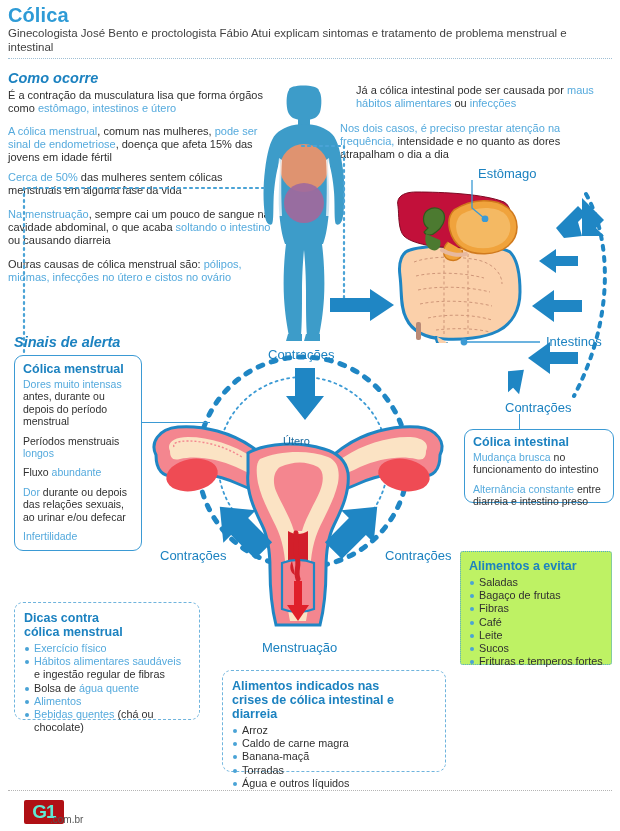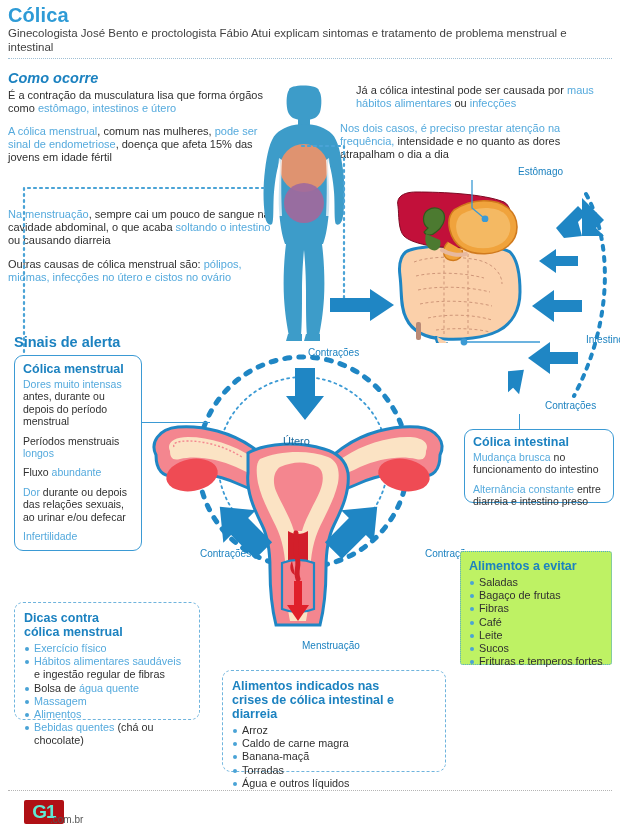--- a/index.html
+++ b/index.html
@@ -64,21 +64,21 @@
   ul.bl li{
     font-size:10.8px;line-height:13.2px;color:#303030;
     padding-left:10px;position:relative;
   }
   ul.bl li:before{
     content:"";position:absolute;left:1px;top:5px;
     width:4px;height:4px;border-radius:50%;background:#4aa3d6;
   }
 
   
-  .lbl{position:absolute;font-size:10px;color:#1c82c0;white-space:nowrap;margin-left:40px;}
+  .lbl{position:absolute;font-size:13px;color:#1c82c0;white-space:nowrap;}
   .lbl-dk{position:absolute;font-size:11px;color:#18699d;white-space:nowrap;}
 
   
   .conn{position:absolute;background:#3b9ad4;}
 
   
   .g1{
     position:absolute;left:24px;top:800px;
     width:40px;height:24px;background:#b01015;border-radius:2px;
     color:#5eead4;font-weight:bold;font-size:19px;line-height:24px;
@@ -104,20 +104,23 @@
   <div class="sec-title" style="left:8px;top:70px;font-style:italic;">Como ocorre</div>
 
   <div class="para" style="left:8px;top:89px;width:265px;">
     <span> É a contração da musculatura lisa que forma órgãos como <span class="hl">estômago, intestinos e útero</span></span>
   </div>
 
   <div class="para" style="left:8px;top:125px;width:265px;">
     <span class="hl">A cólica menstrual</span>, comum nas mulheres, <span class="hl">pode ser sinal de endometriose</span>, doença que afeta 15% das jovens em idade fértil
   </div>
 
+  <div class="para" style="left:8px;top:171px;width:265px;">
+    <span class="hl">Cerca de 50%</span> das mulheres sentem cólicas menstruais em alguma fase da vida
+  </div>
 
   <div class="para" style="left:8px;top:208px;width:265px;">
     <span class="hl">Na menstruação</span>, sempre cai um pouco de sangue na cavidade abdominal, o que acaba <span class="hl">soltando o intestino</span> ou causando diarreia
   </div>
 
   <div class="para" style="left:8px;top:258px;width:270px;">
     Outras causas de cólica menstrual são: <span class="hl">pólipos, miomas, infecções no útero e cistos no ovário</span>
   </div>
 
   <div class="para" style="left:356px;top:84px;width:250px;">
@@ -311,21 +314,21 @@
   </svg>
   <div class="lbl" style="left:160px;top:548px;">Contrações</div>
 
   <svg class="art" style="left:320px;top:492px;" width="72" height="72" viewBox="0 0 72 72">
     <g transform="rotate(45 36 36)">
       <path d="M24 4 h24 v34 h11 l-23 28 -23 -28 h11 z" fill="#1f86c4" transform="rotate(180 36 36)"></path>
     </g>
   </svg>
   <div class="lbl" style="left:385px;top:548px;">Contrações</div>
 
-  <div class="sec-title" style="left:14px;top:334px;">Sinais de alerta</div>
+  <div class="sec-title" style="left:14px;top:334px;font-style:italic;">Sinais de alerta</div>
   <div class="box-solid" style="left:14px;top:355px;width:128px;height:196px;padding:6px 8px;">
     <div class="bx-h">Cólica menstrual</div>
     <p class="bx-p"><span class="hl">Dores muito intensas</span> antes, durante ou depois do período menstrual</p>
     <p class="bx-p">Períodos menstruais <span class="hl">longos</span></p>
     <p class="bx-p">Fluxo <span class="hl">abundante</span></p>
     <p class="bx-p"><span class="hl">Dor</span> durante ou depois das relações sexuais, ao urinar e/ou defecar</p>
     <p class="bx-p"><span class="hl">Infertilidade</span></p>
   </div>
 
   <div class="conn" style="left:142px;top:422px;width:68px;height:1.4px;"></div>
@@ -352,21 +355,20 @@
 
   <div class="box-dash" style="left:14px;top:602px;width:186px;height:118px;padding:8px 9px;">
     <div class="bx-h2">
       <span>Dicas contra</span><br>
       <span>cólica menstrual</span>
     </div>
     <ul class="bl">
       <li><span class="hl">Exercício físico</span></li>
       <li><span class="hl">Hábitos alimentares saudáveis</span> e ingestão regular de fibras</li>
       <li>Bolsa de <span class="hl">água quente</span></li>
-      <li><span class="hl">Massagem</span></li>
       <li><span class="hl">Alimentos</span></li>
       <li><span class="hl">Bebidas quentes</span> (chá ou chocolate)</li>
     </ul>
   </div>
 
   <div class="box-dash" style="left:222px;top:670px;width:224px;height:102px;padding:8px 9px;">
     <div class="bx-h2">
       <span>Alimentos indicados nas</span><br>
       <span>crises de cólica intestinal e diarreia</span>
     </div>

